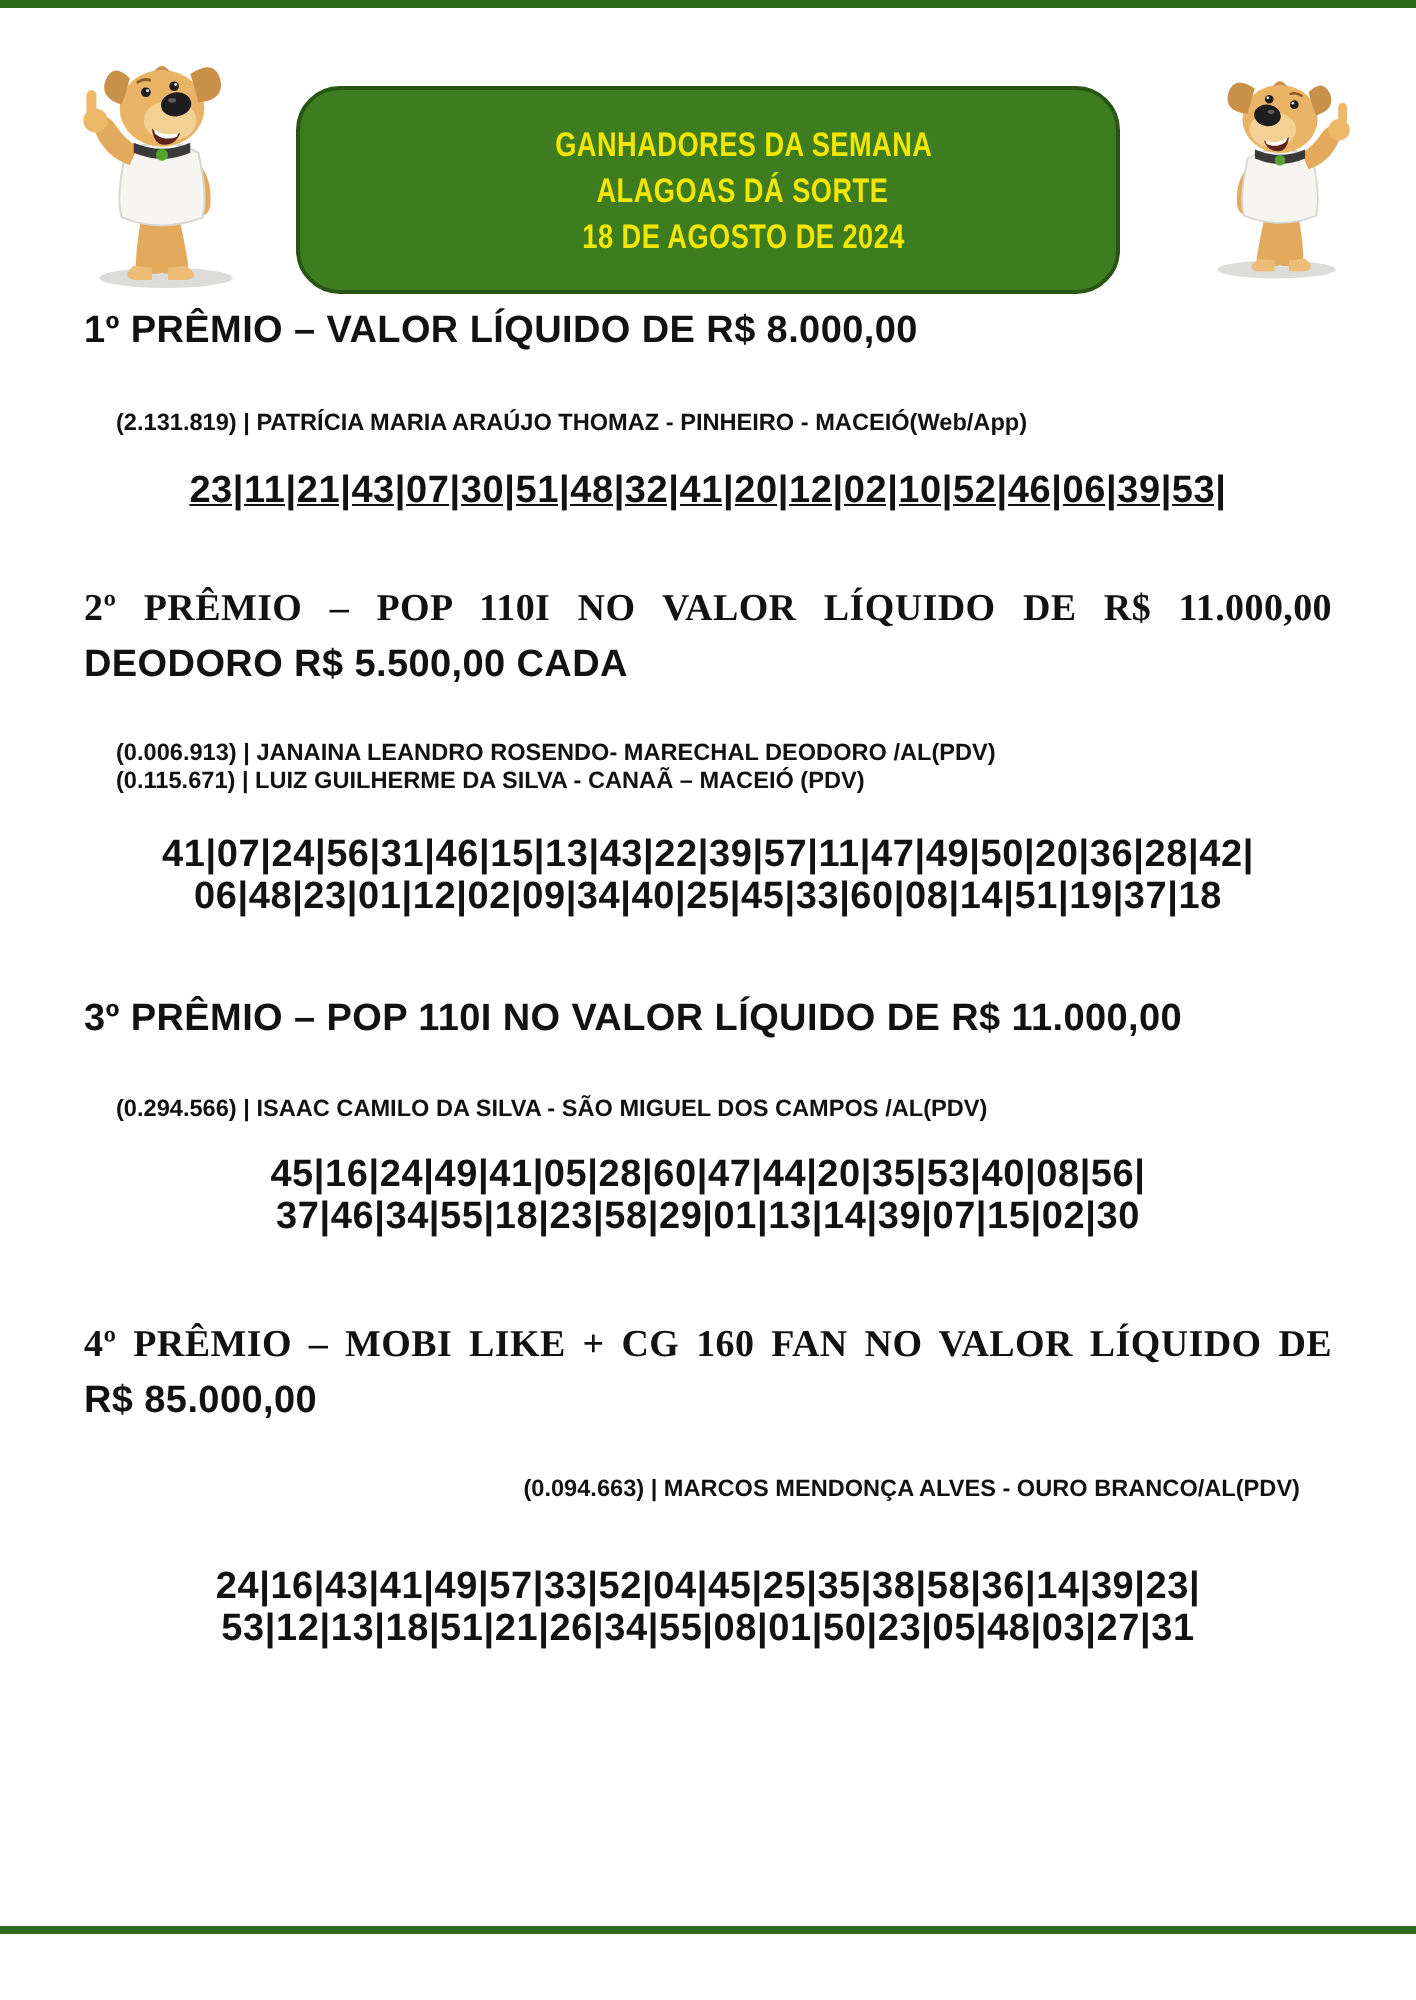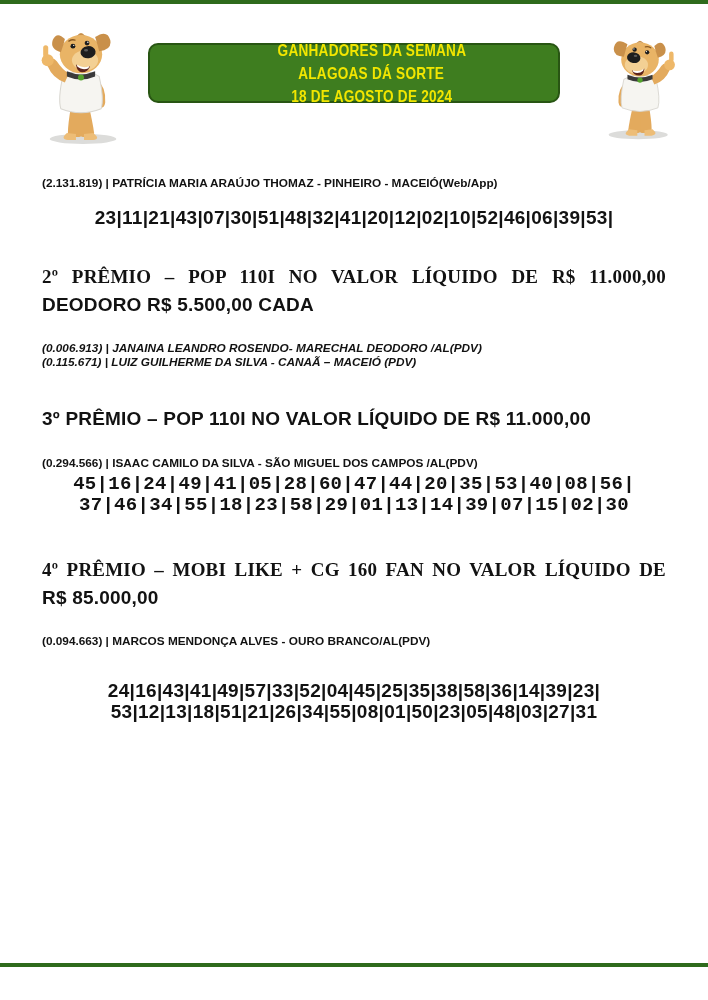--- a/index.html
+++ b/index.html
@@ -12,24 +12,24 @@
     overflow: hidden;
   }
   .page-rule { position: absolute; left: 0; width: 708px; height: 4px; background: #2e6b1c; }
   .page-rule.top { top: 0; }
   .page-rule.bottom { top: 963px; }
 
   
   .header { position: relative; height: 152px; }
   .banner {
     position: absolute; left: 148px; top: 43px;
-    width: 412px; height: 60px;
+    width: 412px; height: 104px;
     background: #3e7d1f;
     border: 2px solid #285513;
-    border-radius: 10px;
+    border-radius: 22px;
     display: flex; flex-direction: column; justify-content: center; align-items: center;
     box-sizing: border-box;
     padding-left: 35px;
   }
   .banner-line {
     display: block;
     color: #f2e600;
     font-weight: 800;
     font-size: 17px;
     line-height: 23px;
@@ -44,50 +44,50 @@
 
   
   .content { padding: 0 42px; }
   .prize-title {
     margin: 0; padding: 0;
     font-size: 19px; line-height: 28px; font-weight: 700;
     letter-spacing: 0.2px;
   }
   .title-line { display: block; }
   .title-line.justified { text-align: justify; text-align-last: justify; font-family: Liberation Serif, serif; }
-  .winner-block { margin: 0; }
+  .winner-block { margin: 16px; }
   .winner-line {
     margin: 0;
     font-size: 11.8px; line-height: 14px; font-weight: 700;
     letter-spacing: 0;
     white-space: nowrap;
   }
   .numbers {
     text-align: center;
     font-weight: 700;
     font-size: 19px;
     line-height: 21.5px;
     letter-spacing: 0.3px;
   }
   .numbers-line { white-space: nowrap; }
 
   .prize-1 { margin-top: 0; }
   .prize-1 .winner-block { margin-top: 24px; }
-  .prize-1 .numbers { margin-top: 17px; }
+  .prize-1 .numbers { margin-top: 17px; text-decoration: underline; }
 
   .prize-2 { margin-top: 34px; }
-  .prize-2 .winner-block { margin-top: 22px; font-style: italic; }
+  .prize-2 .winner-block { margin-top: 22px; }
   .prize-2 .numbers { margin-top: 20px; }
 
   .prize-3 { margin-top: 36px; }
   .prize-3 .winner-block { margin-top: 23px; }
-  .prize-3 .numbers { margin-top: 4px; font-family: Liberation Mono, monospace; }
+  .prize-3 .numbers { margin-top: 4px; }
 
   .prize-4 { margin-top: 39px; }
-  .prize-4 .winner-block { margin-top: 22px; }
+  .prize-4 .winner-block { margin-top: 22px; text-align: right; }
   .prize-4 .numbers { margin-top: 32px; }
 </style>
 </head>
 <body>
 
 <div class="page-rule top"></div>
 <div class="page-rule bottom"></div>
 
 <div class="header">
 
@@ -169,37 +169,44 @@
   <div class="banner">
     <span class="banner-line">GANHADORES DA SEMANA</span>
     <span class="banner-line">ALAGOAS DÁ SORTE</span>
     <span class="banner-line">18 DE AGOSTO DE 2024</span>
   </div>
 </div>
 
 <div class="content">
 
   <section class="prize prize-1">
+    <h2 class="prize-title">
+      <span class="title-line">1º PRÊMIO – VALOR LÍQUIDO DE R$ 8.000,00</span>
+    </h2>
     <div class="winner-block">
       <p class="winner-line">(2.131.819) | PATRÍCIA MARIA ARAÚJO THOMAZ - PINHEIRO - MACEIÓ(Web/App)</p>
     </div>
     <div class="numbers">
       <div class="numbers-line">23|11|21|43|07|30|51|48|32|41|20|12|02|10|52|46|06|39|53|</div>
     </div>
   </section>
 
   <section class="prize prize-2">
     <h2 class="prize-title">
       <span class="title-line justified">2º PRÊMIO – POP 110I NO VALOR LÍQUIDO DE R$ 11.000,00</span>
       <span class="title-line">DEODORO R$ 5.500,00 CADA</span>
     </h2>
     <div class="winner-block">
       <p class="winner-line">(0.006.913) | JANAINA LEANDRO ROSENDO- MARECHAL DEODORO /AL(PDV)</p>
       <p class="winner-line">(0.115.671) | LUIZ GUILHERME DA SILVA - CANAÃ – MACEIÓ (PDV)</p>
     </div>
+    <div class="numbers">
+      <div class="numbers-line">41|07|24|56|31|46|15|13|43|22|39|57|11|47|49|50|20|36|28|42|</div>
+      <div class="numbers-line">06|48|23|01|12|02|09|34|40|25|45|33|60|08|14|51|19|37|18</div>
+    </div>
   </section>
 
   <section class="prize prize-3">
     <h2 class="prize-title">
       <span class="title-line">3º PRÊMIO – POP 110I NO VALOR LÍQUIDO DE R$ 11.000,00</span>
     </h2>
     <div class="winner-block">
       <p class="winner-line">(0.294.566) | ISAAC CAMILO DA SILVA - SÃO MIGUEL DOS CAMPOS /AL(PDV)</p>
     </div>
     <div class="numbers">

